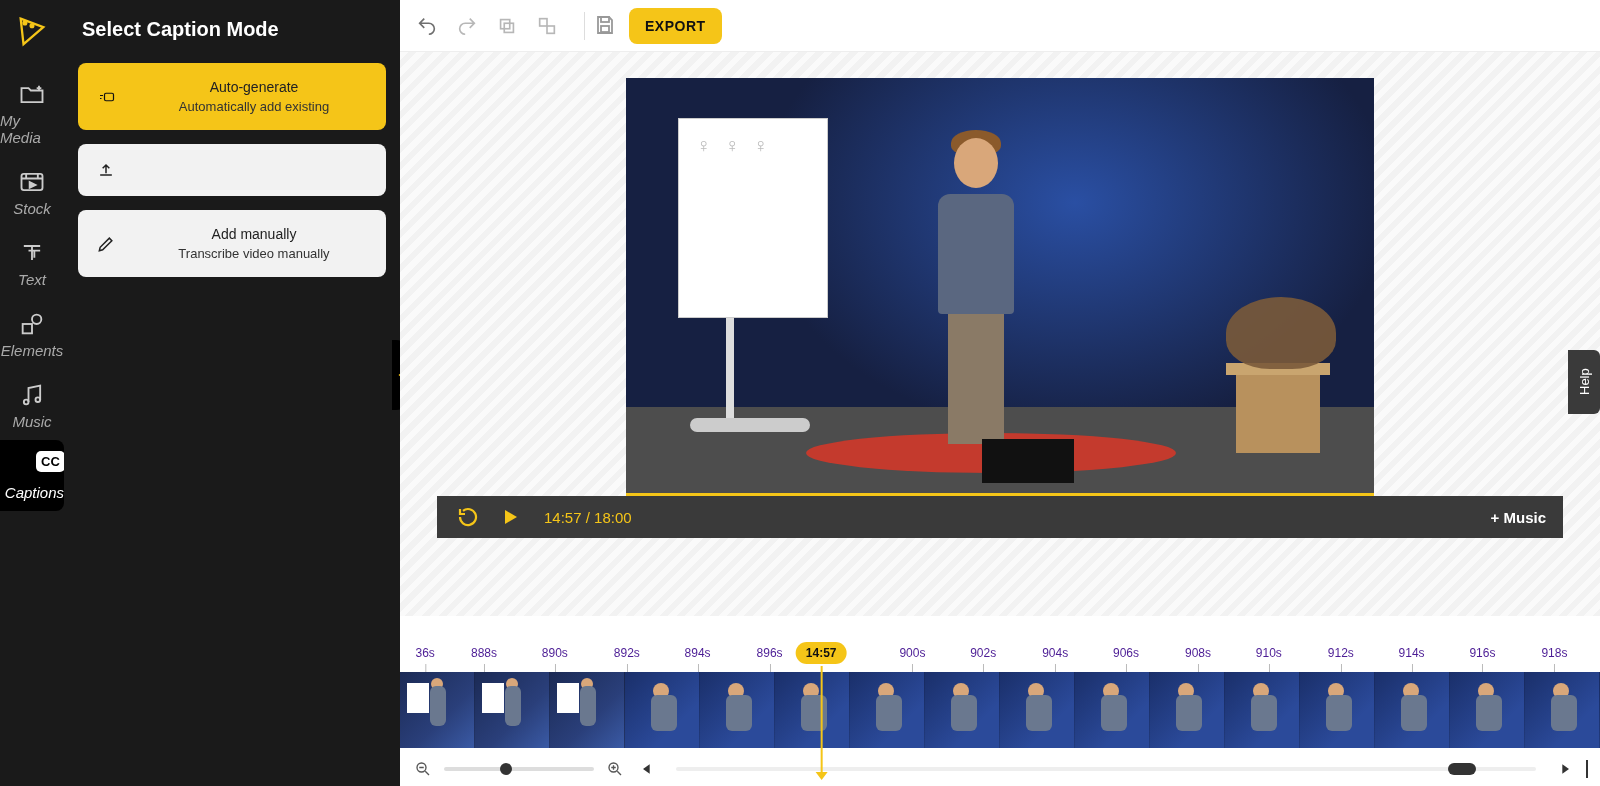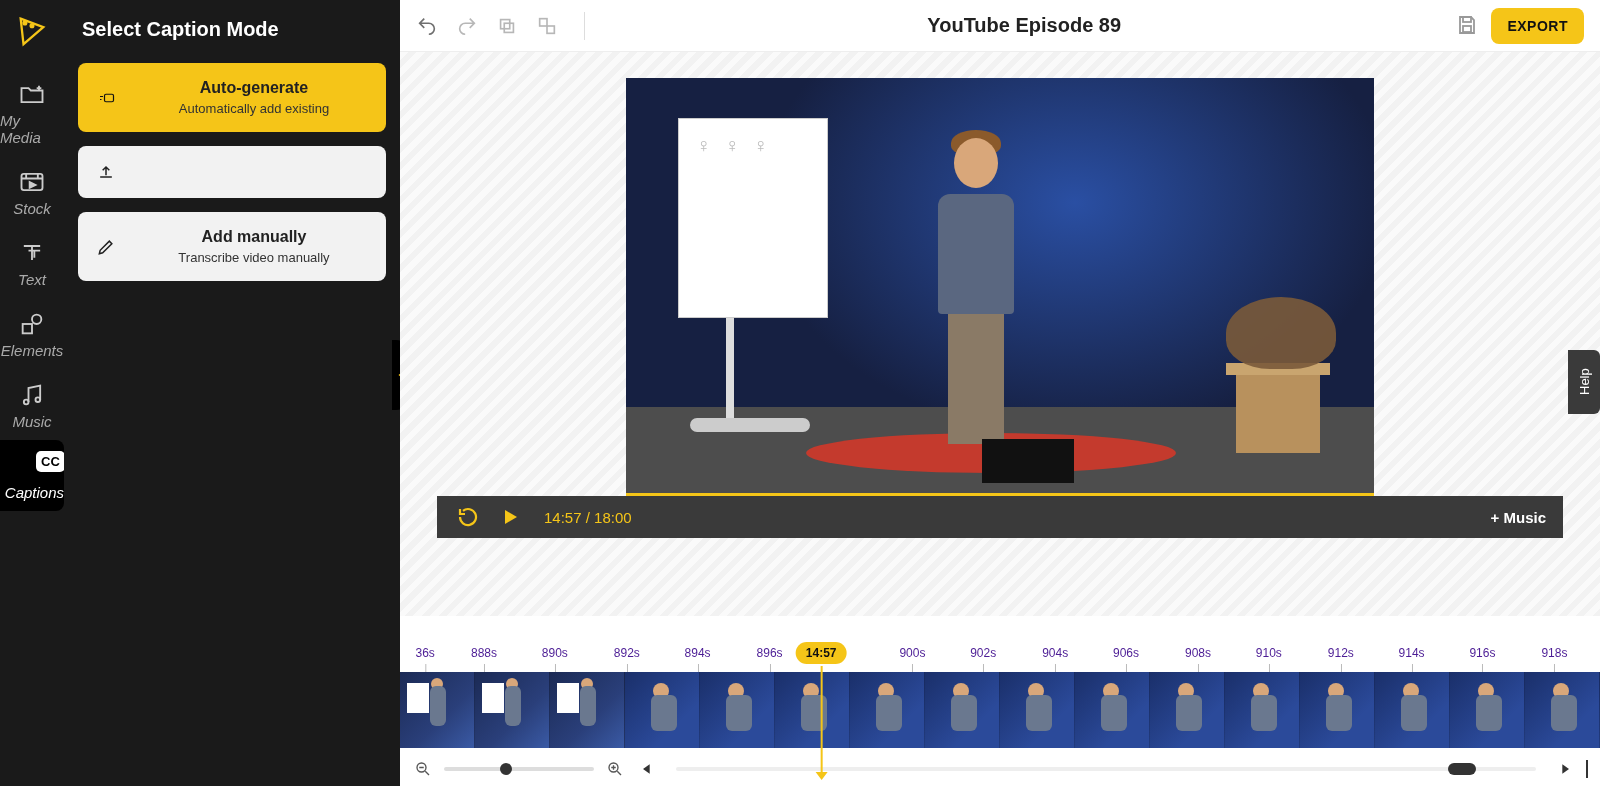--- a/index.html
+++ b/index.html
@@ -13,21 +13,21 @@
 .nav-item .icon { width: 28px; height: 28px; margin-bottom: 4px; }
 .nav-item .label { font-size: 15px; font-style: italic; }
 .cc-badge { background:#fff; color:#000; font-weight:700; font-size:13px; border-radius:5px; padding:3px 5px; line-height:1; }
 
 
 .side-panel { width: 336px; background: #1a1a1a; color: #fff; padding: 18px 14px; position: relative; }
 .side-title { font-size: 20px; font-weight: 700; margin-bottom: 22px; margin-left:4px; }
 .mode-card { background: #f2f2f2; color: #222; border-radius: 8px; padding: 16px 14px; margin-bottom: 14px; display: flex; align-items: center; gap: 16px; cursor: pointer; }
 .mode-card .card-icon { width: 28px; display:flex; justify-content:center; }
 .mode-card .card-text { flex: 1; text-align: center; }
-.mode-card .card-title { font-size: 16px; font-weight: 700; }
+.mode-card .card-title { font-size: 14px; font-weight: 400; }
 .mode-card .card-sub { font-size: 13px; color: #333; margin-top: 4px; }
 .mode-card.primary { background: #f5c518; }
 .mode-card.primary .card-sub { color: #333; }
 .panel-collapse { position:absolute; right:-10px; top:340px; width:18px; height:70px; background:#000; border-radius:0 14px 14px 0; display:flex; align-items:center; justify-content:center; }
 .panel-collapse svg { color:#f5c518; }
 
 
 .main { flex: 1; display: flex; flex-direction: column; position: relative; background:#fff; }
 
 
@@ -229,21 +229,20 @@
           </svg>
       </div>
       <div class="ic" style="opacity:.35">
         <svg viewBox="0 0 24 24" width="22" height="22" fill="none" stroke="#333" stroke-width="1.8">
             <rect x="4" y="4" width="8" height="8"></rect>
             <rect x="12" y="12" width="8" height="8"></rect>
           </svg>
       </div>
       <div class="hdr-divider"></div>
     </div>
-    <div class="hdr-title">YouTube Episode 89</div>
     <div class="hdr-right">
       <div class="save-ic">
         <svg viewBox="0 0 24 24" width="24" height="24" fill="none" stroke="#999" stroke-width="1.8">
             <path d="M5 4h11l3 3v13H5z"></path>
             <rect x="8" y="4" width="8" height="5"></rect>
             <rect x="8" y="13" width="8" height="6"></rect>
           </svg>
       </div>
       <button class="export-btn">EXPORT</button>
     </div>

